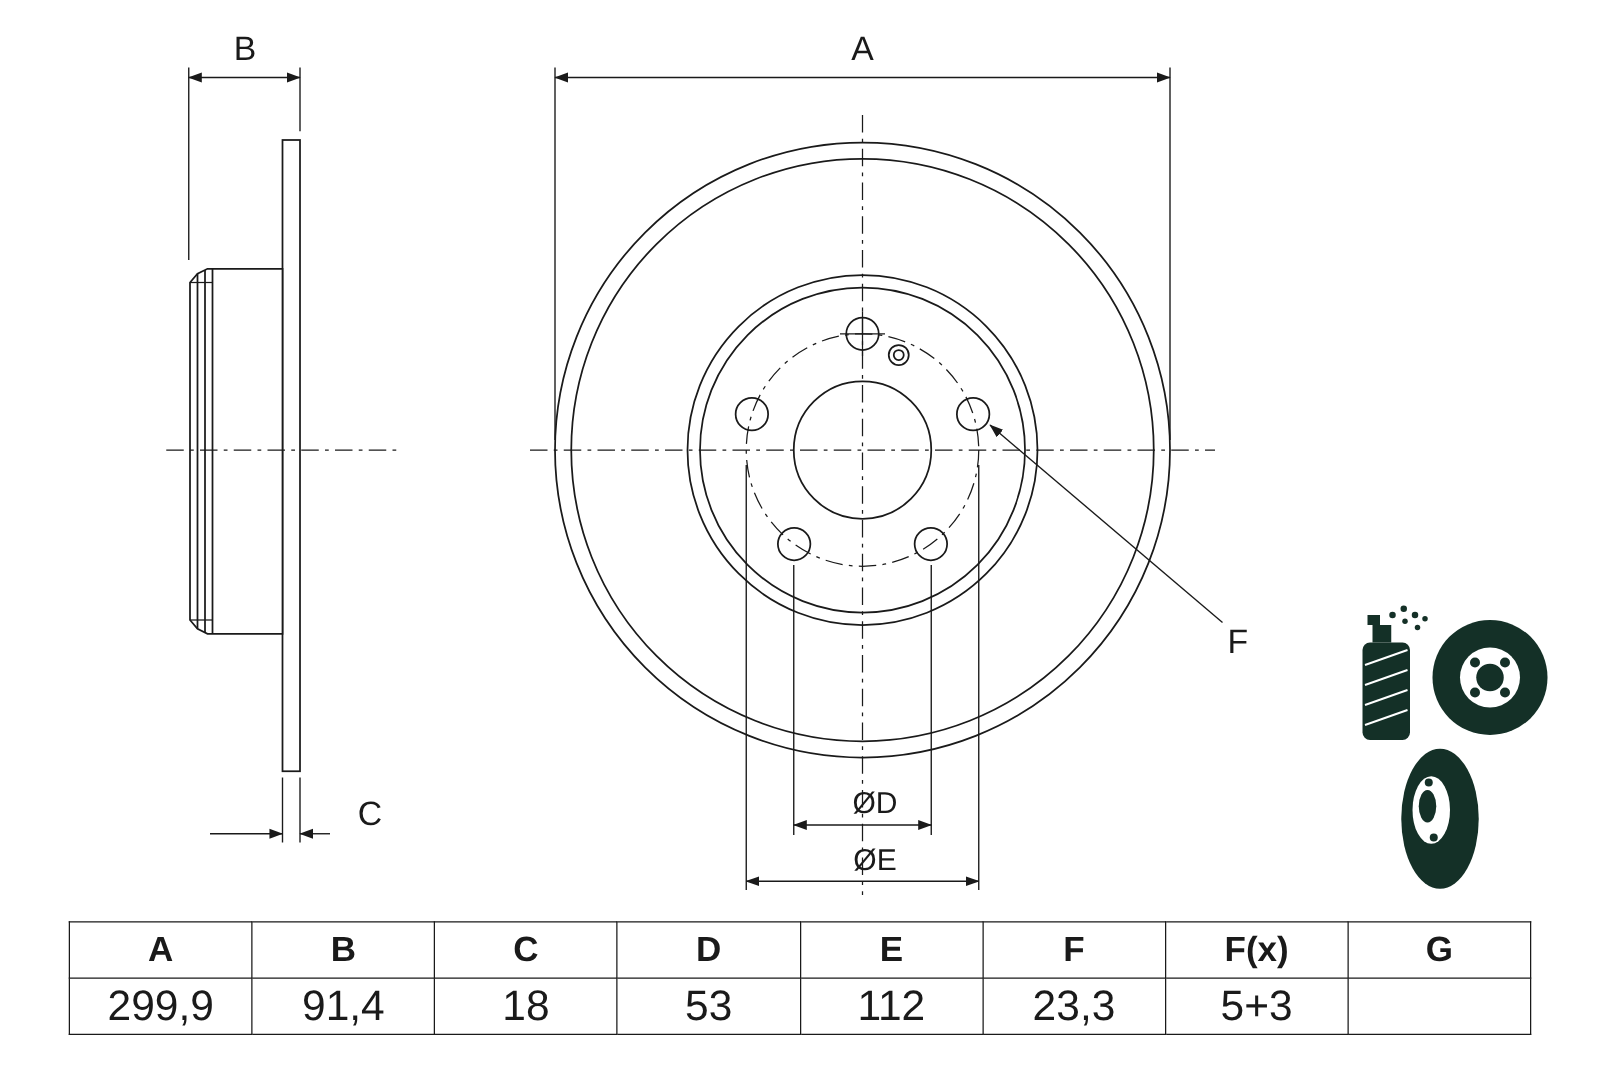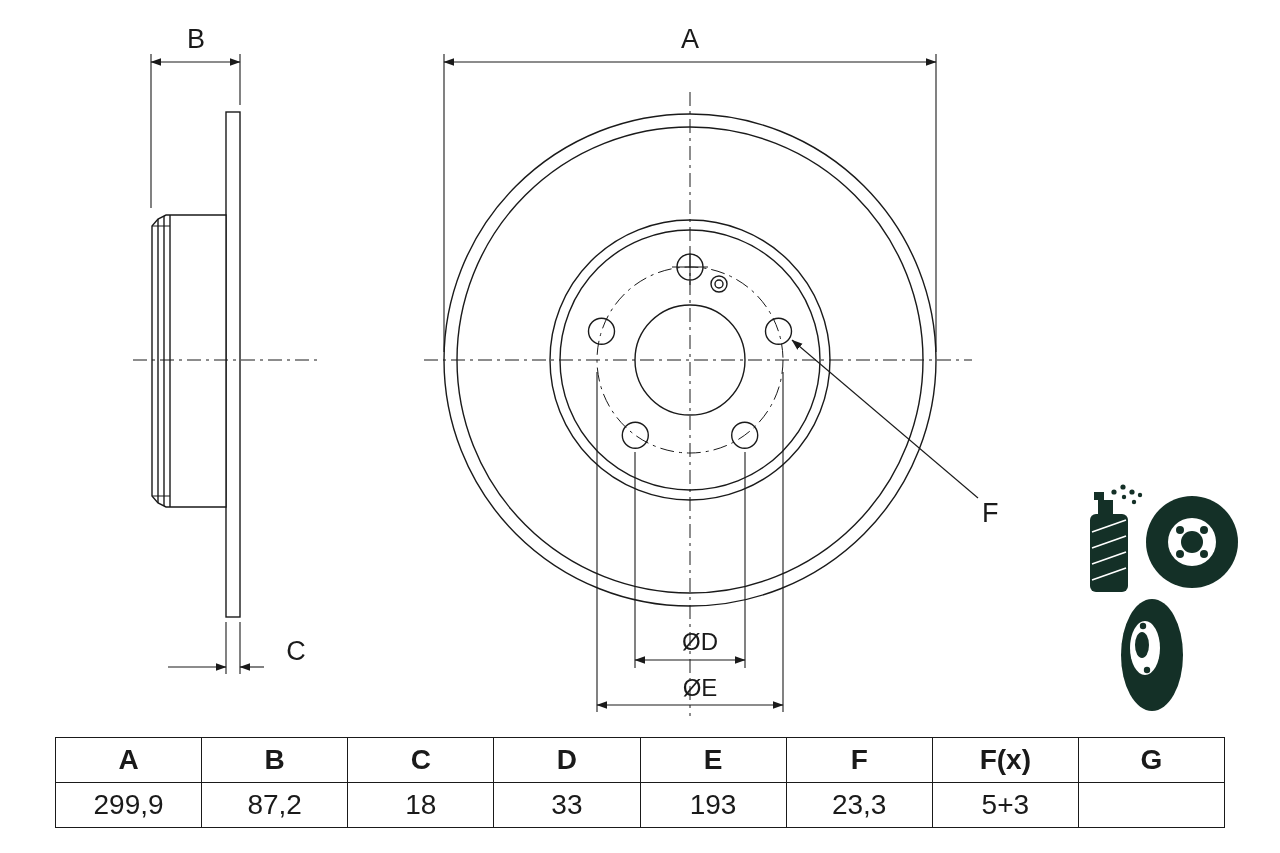--- a/index.html
+++ b/index.html
@@ -18,21 +18,21 @@
   text.dimlbl-sm { font-size:24px; fill:var(--lc); font-family:"Liberation Sans", sans-serif; }
 
   .icon-dark  { fill:var(--icon); stroke:none; }
   .icon-light { fill:#fff; stroke:none; }
   .icon-hatch { stroke:#fff; stroke-width:1.6; fill:none; }
 
   
   table.spec-table { position:absolute; left:55px; top:737px; width:1170px; border-collapse:collapse; table-layout:fixed; }
   table.spec-table td { border:1.5px solid var(--lc); text-align:center; vertical-align:middle; color:var(--lc); }
   table.spec-table tr.hdr td { font-weight:bold; font-size:28px; height:45px; }
-  table.spec-table tr.val td { font-size:28px; height:45px; }
+  table.spec-table tr.val td { font-size:34px; height:45px; }
 </style>
 </head>
 <body>
 
 <div class="stage">
 
   <svg class="drawing" width="1280" height="732" viewBox="0 0 1280 732">
     <defs>
       <marker id="arrow" viewBox="0 0 10 10" refX="9.5" refY="5" markerWidth="10" markerHeight="10" orient="auto-start-reverse">
         <path d="M0,1.4 L10,5 L0,8.6 Z" fill="#1a1a1a"></path>
@@ -162,24 +162,24 @@
       <td>B</td>
       <td>C</td>
       <td>D</td>
       <td>E</td>
       <td>F</td>
       <td>F(x)</td>
       <td>G</td>
     </tr>
     <tr class="val">
       <td>299,9</td>
-      <td>87,2</td>
+      <td>91,4</td>
       <td>18</td>
-      <td>33</td>
-      <td>193</td>
+      <td>53</td>
+      <td>112</td>
       <td>23,3</td>
       <td>5+3</td>
       <td></td>
     </tr>
   </tbody>
     </table>
 
 </div>
 
 </body></html>

